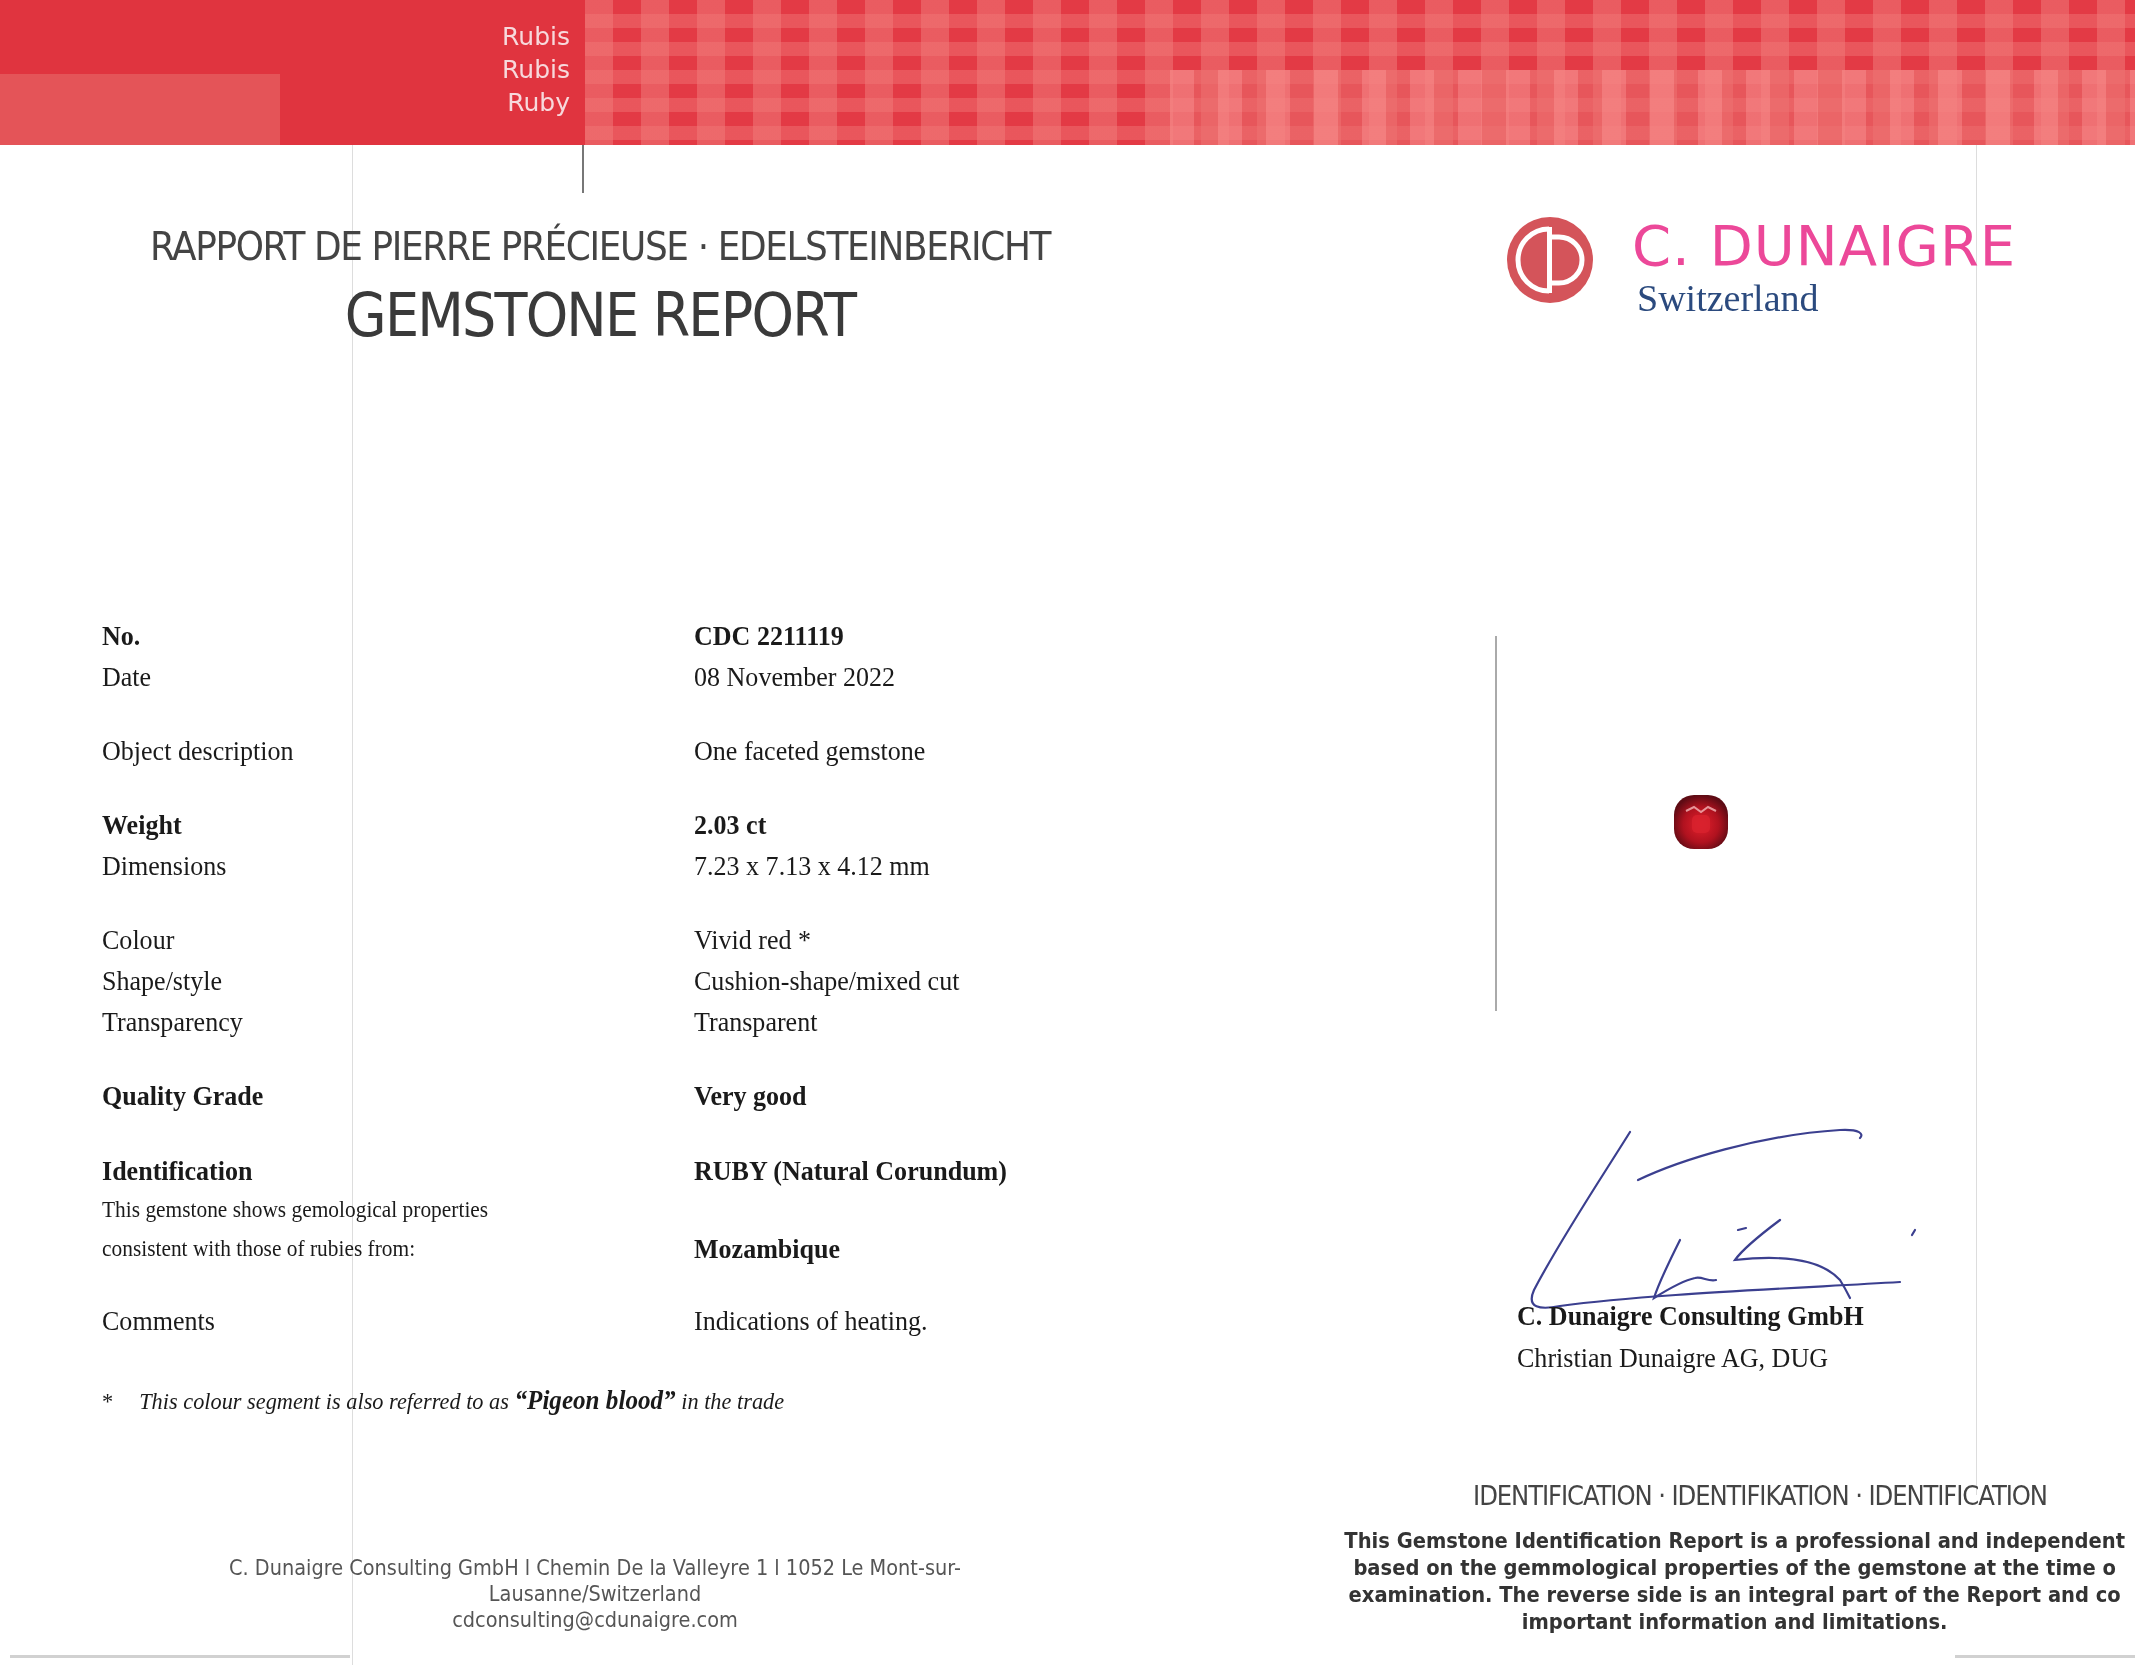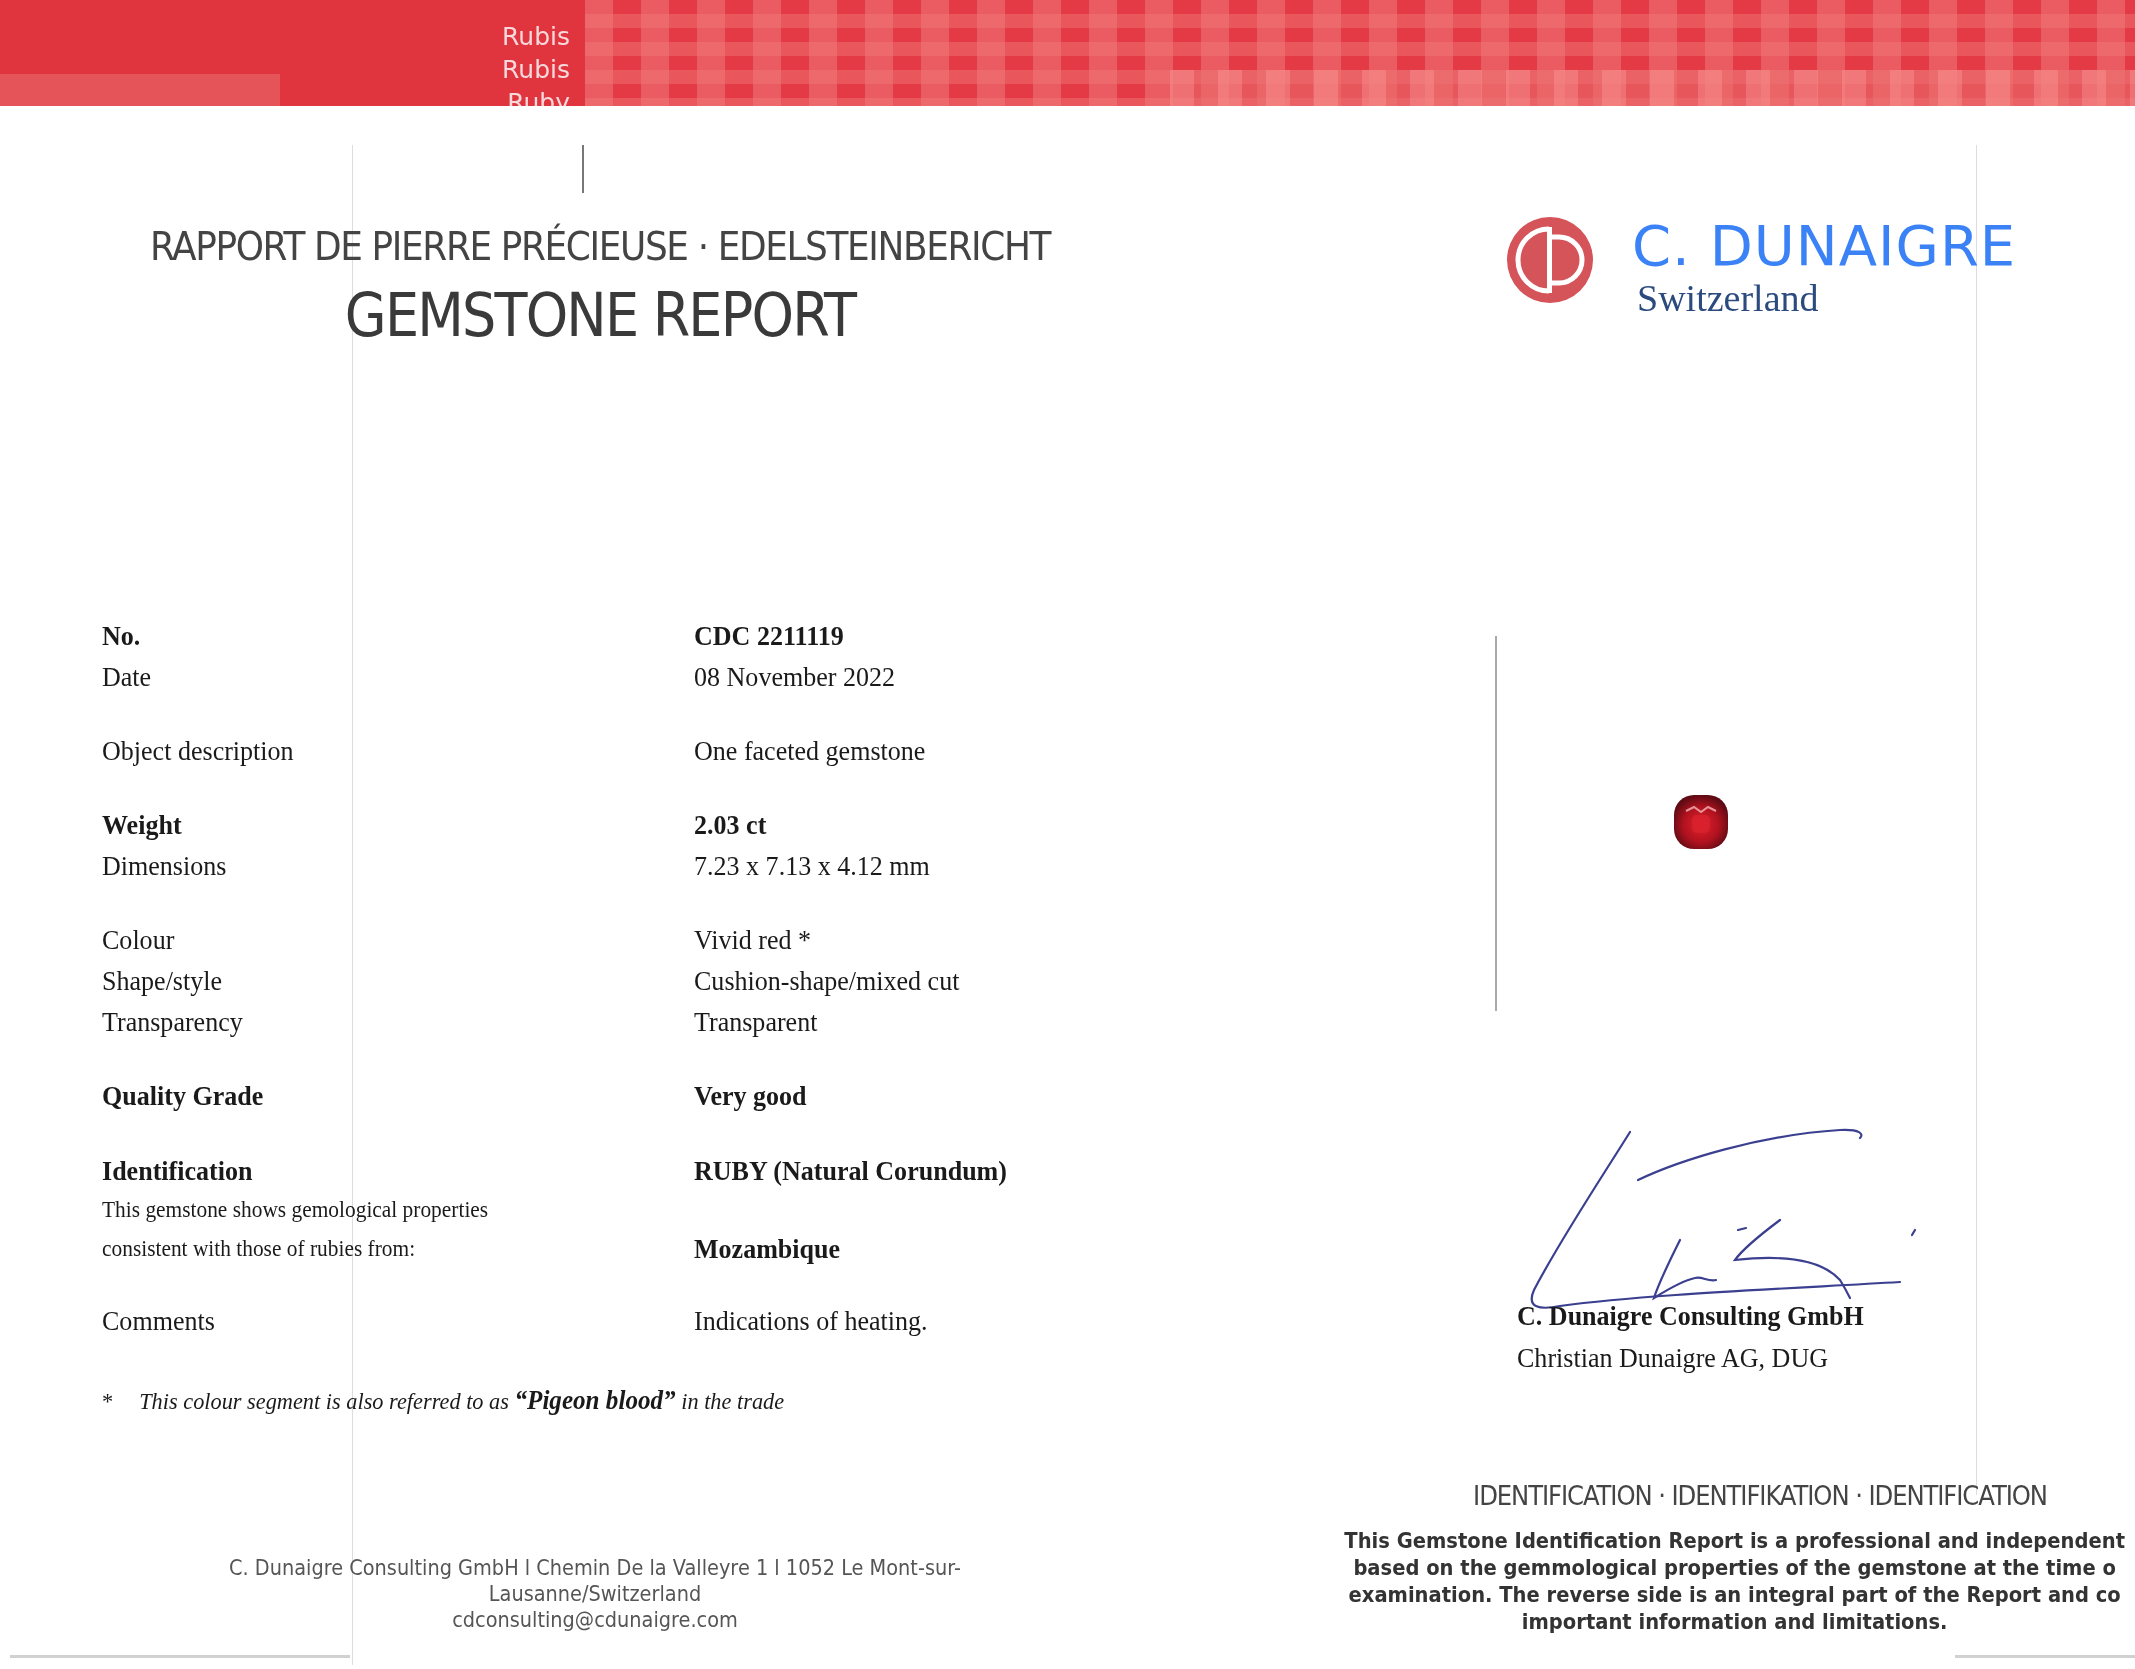--- a/index.html
+++ b/index.html
@@ -4,21 +4,21 @@
 <style>
   html, body { margin:0; padding:0; }
   body {
     width:2135px; height:1669px; position:relative; overflow:hidden;
     background:#ffffff;
     font-family:"Liberation Serif", serif;
     color:#1a1a1a;
   }
   
   .band {
-    position:absolute; left:0; top:0; width:2135px; height:106px;
+    position:absolute; left:0; top:0; width:2135px; height:145px;
     background:#e0343f;
     overflow:hidden;
   }
   .band-left-block {
     position:absolute; left:0; top:74px; width:280px; height:71px;
     background:#e45458;
   }
   .band-pattern {
     position:absolute; left:585px; top:0; width:1550px; height:145px;
     background-color:#e33a45;
@@ -56,21 +56,21 @@
   .title-main {
     position:absolute; left:90px; top:280px; width:1020px; text-align:center;
     font-family:"DejaVu Sans", sans-serif; font-size:60px; letter-spacing:-2px;
     color:#3a3a3a; transform:scaleX(0.9); transform-origin:center;
   }
   
   .logo-mark { position:absolute; left:1505px; top:215px; width:90px; height:90px; }
   .logo-name {
     position:absolute; left:1632px; top:216px;
     font-family:"DejaVu Sans", sans-serif; font-size:56px; letter-spacing:1px;
-    color:#3b82f6; line-height:60px;
+    color:#ec4899; line-height:60px;
   }
   .logo-country {
     position:absolute; left:1637px; top:276px;
     font-family:Liberation Serif, serif; font-size:38px;
     color:#2b4a7e; line-height:44px;
   }
   
   .row { position:absolute; left:0; width:1100px; font-size:28px; line-height:34px; }
   .lbl { position:absolute; left:102px; white-space:nowrap; transform:scaleX(0.93); transform-origin:left; }
   .val { position:absolute; left:694px; white-space:nowrap; transform:scaleX(0.93); transform-origin:left; }

